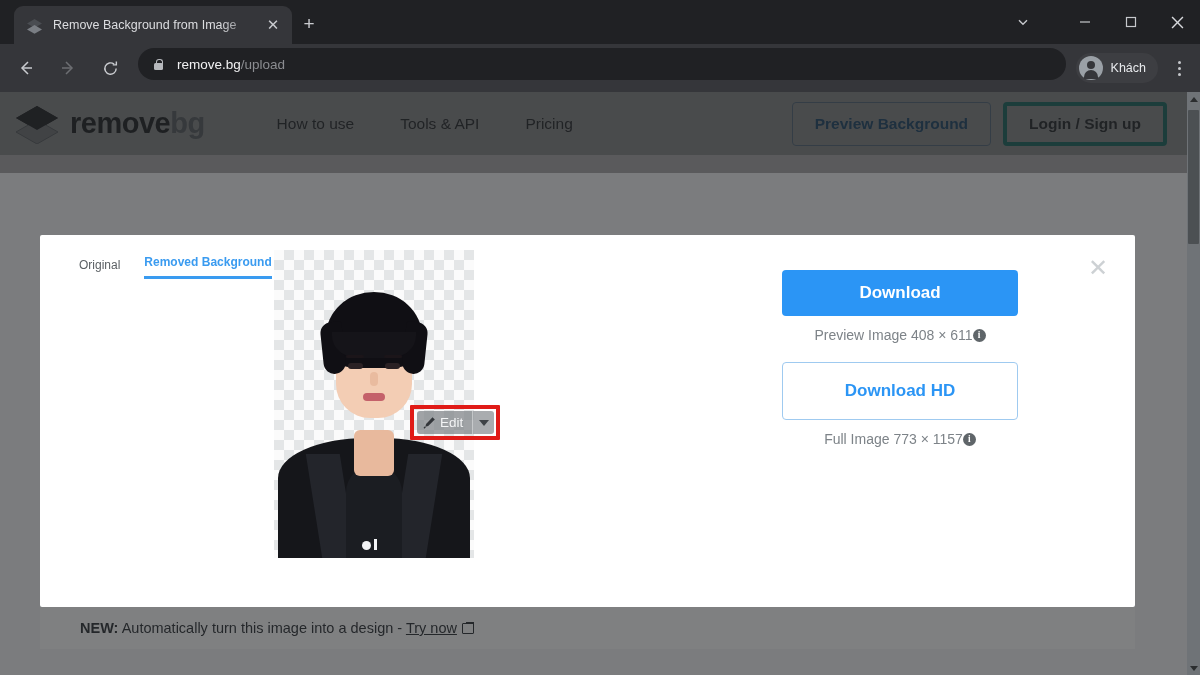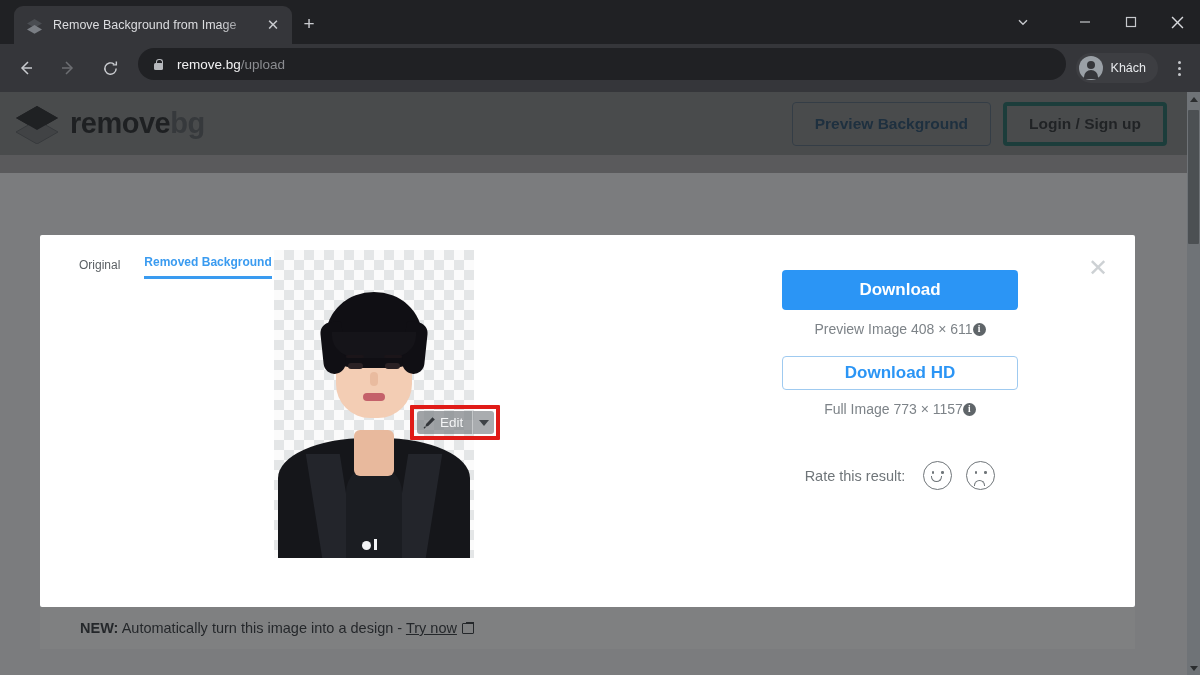--- a/index.html
+++ b/index.html
@@ -240,35 +240,35 @@
     border-top: 6px solid #3e4246;
   }
   .edit-highlight {
     position: absolute; left: 410px; top: 313px; width: 90px; height: 35px;
     border: 4px solid #e01b17; z-index: 14; border-radius: 1px;
   }
 
   
   .actions { position: absolute; left: 782px; top: 178px; width: 236px; z-index: 11; }
   .btn-download {
-    height: 40px; background: #2b95f5; border-radius: 4px;
+    height: 46px; background: #2b95f5; border-radius: 4px;
     display: flex; align-items: center; justify-content: center;
     color: #fff; font-size: 17px; font-weight: 700;
   }
   .caption {
     margin-top: 11px; text-align: center; font-size: 14px; color: #7d8388;
     display: flex; align-items: center; justify-content: center; 
   }
   .info-dot {
     width: 13px; height: 13px; border-radius: 50%; background: #5f6569;
     color: #fff; font-size: 9.5px; font-weight: 700; line-height: 13px; text-align: center;
     font-family: "Liberation Serif", serif;
   }
   .btn-download-hd {
-    margin-top: 19px; height: 34px; background: #fff; border: 1px solid #9fcaf0; border-radius: 4px;
+    margin-top: 19px; height: 58px; background: #fff; border: 1px solid #9fcaf0; border-radius: 4px;
     display: flex; align-items: center; justify-content: center;
     color: #2b95f5; font-size: 17px; font-weight: 700;
   }
   .rate-row {
     margin-top: 44px; display: flex; align-items: center; justify-content: center; gap: 14px;
   }
   .rate-label { font-size: 14.5px; color: #6f7579; margin-right: 4px; }
   .face {
     width: 29px; height: 29px; border-radius: 50%; border: 1.8px solid #6f7579; position: relative;
   }
@@ -407,20 +407,25 @@
     <div class="site-header">
       <div class="brand">
         <span class="brand-mark">
           <svg viewBox="0 0 46 40" width="46" height="40">
             <polygon points="23,2 44,14 23,26 2,14" fill="#23262a"></polygon>
             <polygon points="23,16 44,28 23,40 2,28" fill="#d5d8db" stroke="#9aa2a8" stroke-width="1"></polygon>
             <polygon points="23,2 44,14 23,26 2,14" fill="#23262a"></polygon>
           </svg>
         </span>
         <span class="brand-text"><span>remove</span><span class="bg">bg</span></span>
+      </div>
+      <div class="site-nav">
+        <a href="#">How to use</a>
+        <a href="#">Tools &amp; API</a>
+        <a href="#">Pricing</a>
       </div>
       <div class="header-actions">
         <div class="btn-outline-blue">Preview Background</div>
         <div class="btn-outline-gray">Login / Sign up</div>
       </div>
     </div>
 
     <div class="page-body"></div>
 
     <div class="overlay"></div>
@@ -481,33 +486,20 @@
       <div class="btn-download">Download</div>
       <div class="caption">
         <span>Preview Image 408 × 611</span>
         <span class="info-dot">i</span>
       </div>
       <div class="btn-download-hd">Download HD</div>
       <div class="caption">
         <span>Full Image 773 × 1157</span>
         <span class="info-dot">i</span>
       </div>
-      <div class="rate-row">
-        <span class="rate-label">Rate this result:</span>
-        <span class="face">
-          <i class="eye l"></i>
-            <i class="eye r"></i>
-            <i class="mouth"></i>
-        </span>
-        <span class="face sad">
-          <i class="eye l"></i>
-            <i class="eye r"></i>
-            <i class="mouth"></i>
-        </span>
-      </div>
     </div>
 
     <div class="new-banner">
       <div class="nb-text">
         <b>NEW:</b>
         <span>Automatically turn this image into a design -</span>
         <a class="nb-link" href="#">Try now</a><span class="ext-icon"></span>
       </div>
     </div>
     <div class="new-banner-dim"></div>

